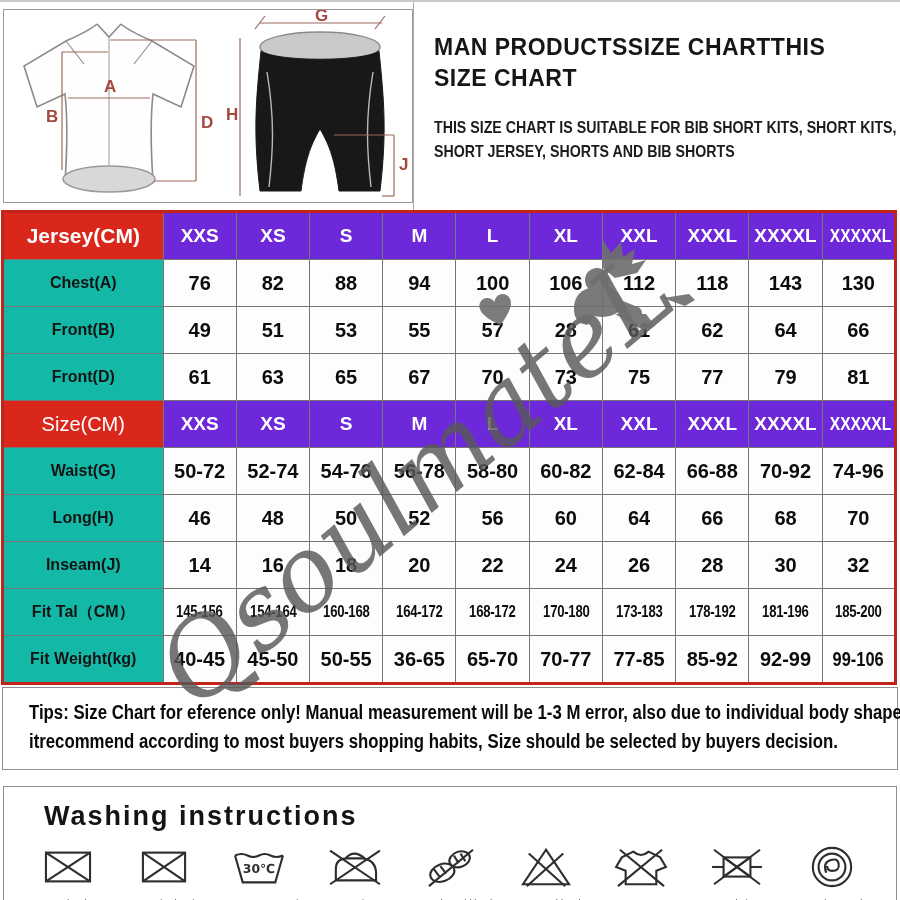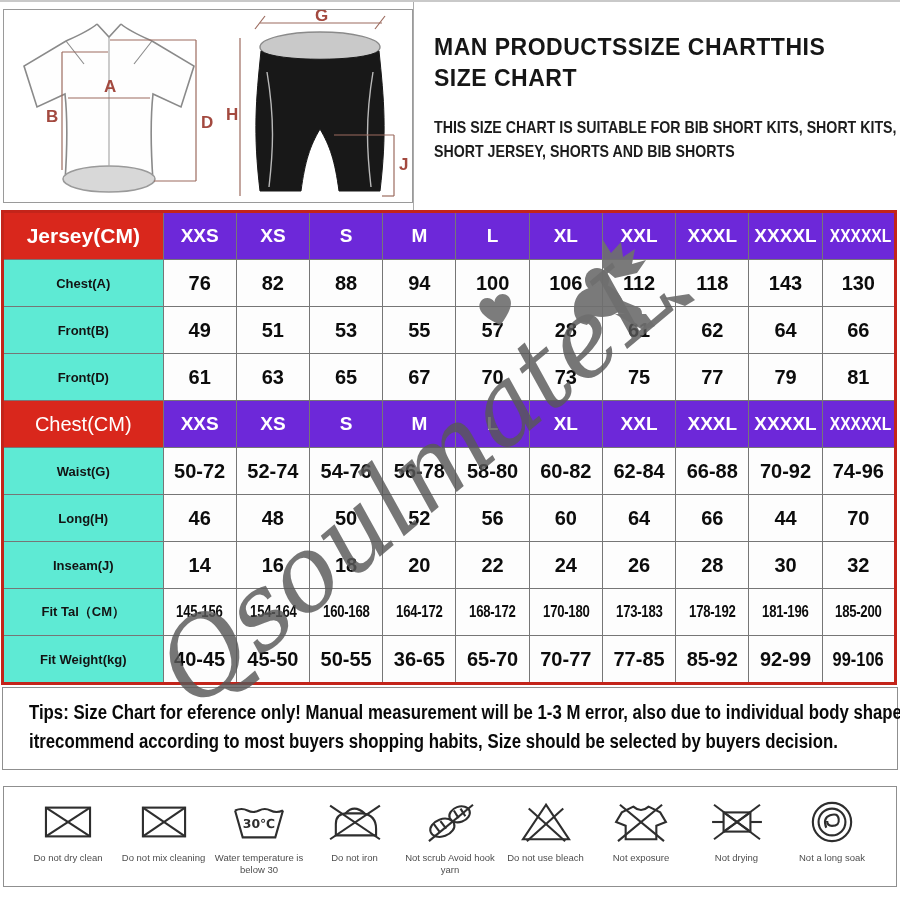--- a/index.html
+++ b/index.html
@@ -19,21 +19,21 @@
   .cond{display:inline-block;transform:scaleX(.86);transform-origin:0 50%;white-space:nowrap;}
   
   table.size{
     border-collapse:collapse;table-layout:fixed;width:896px;margin:0 8px 0 1px;
     border:3px solid #c3241a;
   }
   table.size td{
     border:1px solid #767676;height:46px;padding:0;text-align:center;vertical-align:middle;
     font-weight:bold;font-size:20px;color:#0c0c0c;background:#fdfdfd;overflow:hidden;
   }
-  table.size td.lab{background:#5eead4;font-size:13px;color:#131313;}
+  table.size td.lab{background:#14b8a6;font-size:16px;color:#131313;}
   table.size tr.hrow td{background:#6d28d9;color:#ffffff;font-size:19px;}
   table.size tr.hrow td.lab{background:#d9271c;}
   table.size tr.hrow td.hb{font-weight:bold;font-size:21px;}
   table.size tr.hrow td.hn{font-weight:normal;font-size:20px;}
   table.size tr.small td:not(.lab){font-size:16px;letter-spacing:-.3px;}
   .squeeze{display:inline-block;transform:scaleX(.82);white-space:nowrap;}
   
   .wm-text{
     position:absolute;left:70px;top:340px;width:690px;height:280px;z-index:6;
     display:flex;align-items:center;justify-content:center;pointer-events:none;
@@ -171,21 +171,21 @@
         <td><span>65</span></td>
         <td><span>67</span></td>
         <td><span>70</span></td>
         <td><span>73</span></td>
         <td><span>75</span></td>
         <td><span>77</span></td>
         <td><span>79</span></td>
         <td><span>81</span></td>
       </tr>
       <tr class="hrow">
-        <td class="lab hn">Chest(CM)</td>
+        <td class="lab hn">Size(CM)</td>
         <td><span>XXS</span></td>
         <td><span>XS</span></td>
         <td><span>S</span></td>
         <td><span>M</span></td>
         <td><span>L</span></td>
         <td><span>XL</span></td>
         <td><span>XXL</span></td>
         <td><span>XXXL</span></td>
         <td><span>XXXXL</span></td>
         <td><span class="squeeze">XXXXXL</span></td>
@@ -206,21 +206,21 @@
       <tr>
         <td class="lab">Long(H)</td>
         <td><span>46</span></td>
         <td><span>48</span></td>
         <td><span>50</span></td>
         <td><span>52</span></td>
         <td><span>56</span></td>
         <td><span>60</span></td>
         <td><span>64</span></td>
         <td><span>66</span></td>
-        <td><span>44</span></td>
+        <td><span>68</span></td>
         <td><span>70</span></td>
       </tr>
       <tr>
         <td class="lab">Inseam(J)</td>
         <td><span>14</span></td>
         <td><span>16</span></td>
         <td><span>18</span></td>
         <td><span>20</span></td>
         <td><span>22</span></td>
         <td><span>24</span></td>
@@ -273,20 +273,21 @@
     <path d="M20 34 C8 24 2 16 6 9 C10 3 18 5 20 11 C22 5 30 3 34 9 C38 16 32 24 20 34 Z"></path>
   </svg>
 </div>
 
 <div class="tips-box">
   <span class="cond">Tips: Size Chart for eference only! Manual measurement will be 1-3 M error, also due to individual body shape and dressing habits.</span><br>
   <span class="cond"> itrecommend according to most buyers shopping habits, Size should be selected by buyers decision.</span>
 </div>
 
 <div class="wash-box">
+  <div class="wash-head">Washing instructions</div>
   <div class="wash-items">
       <div class="witem">
         <div class="wicon"><svg viewBox="0 0 60 48">
             <rect x="7" y="9" width="46" height="30"></rect>
             <line x1="7" y1="9" x2="53" y2="39"></line>
             <line x1="53" y1="9" x2="7" y2="39"></line>
           </svg></div>
         <div class="wlabel">Do not dry clean</div>
       </div>
       <div class="witem">

